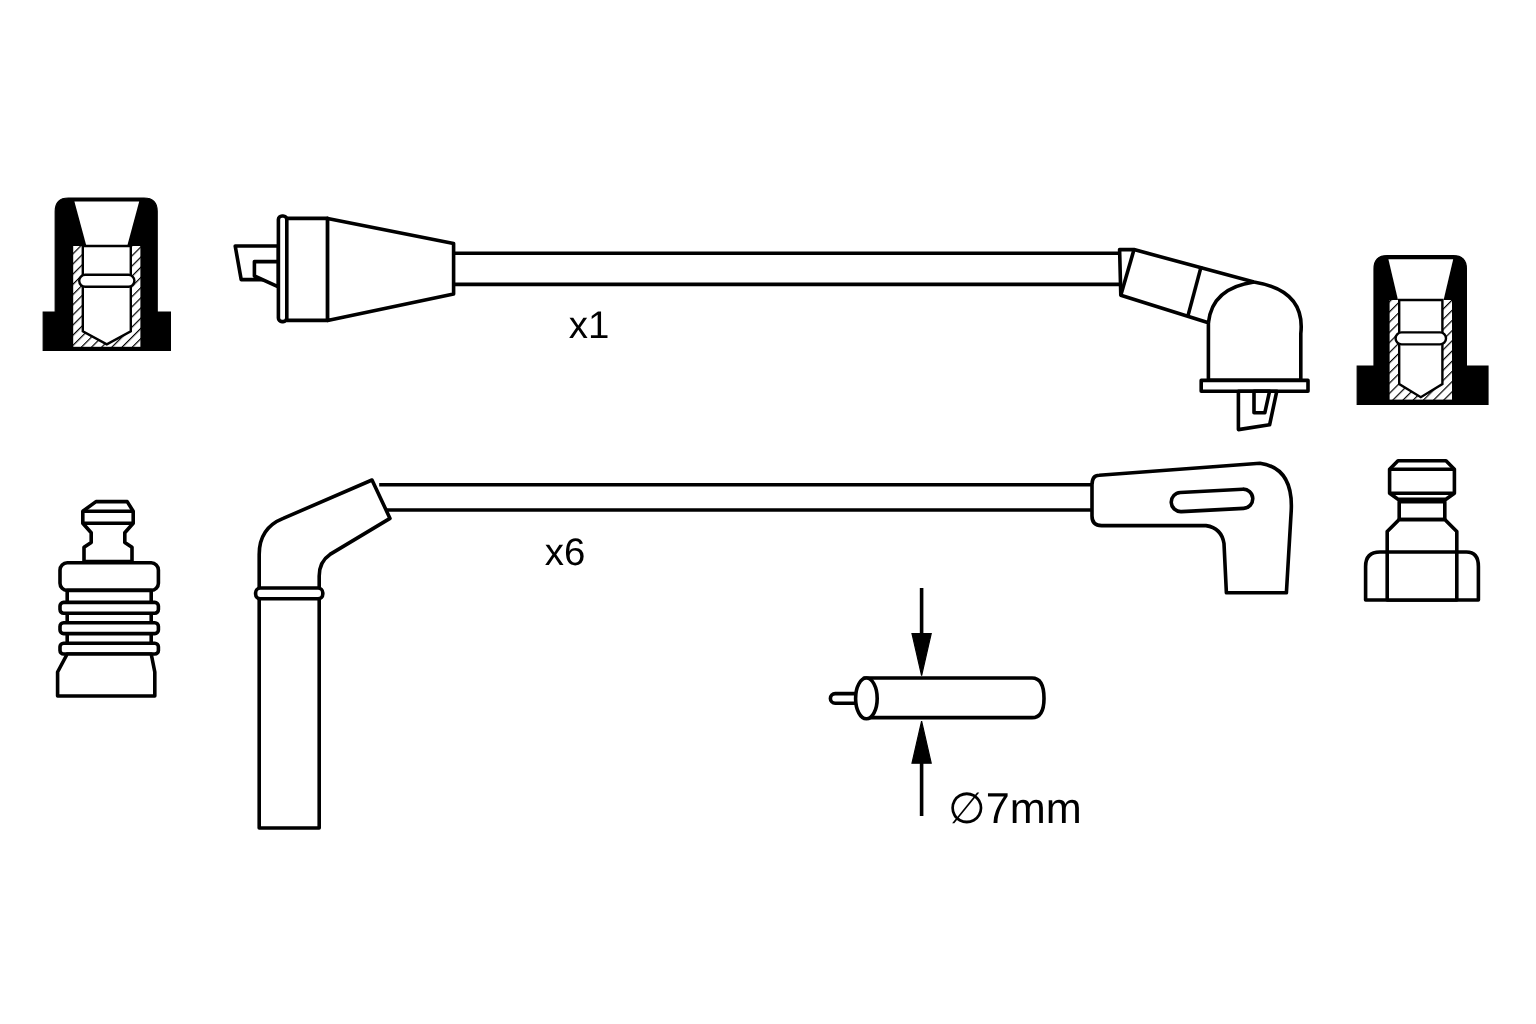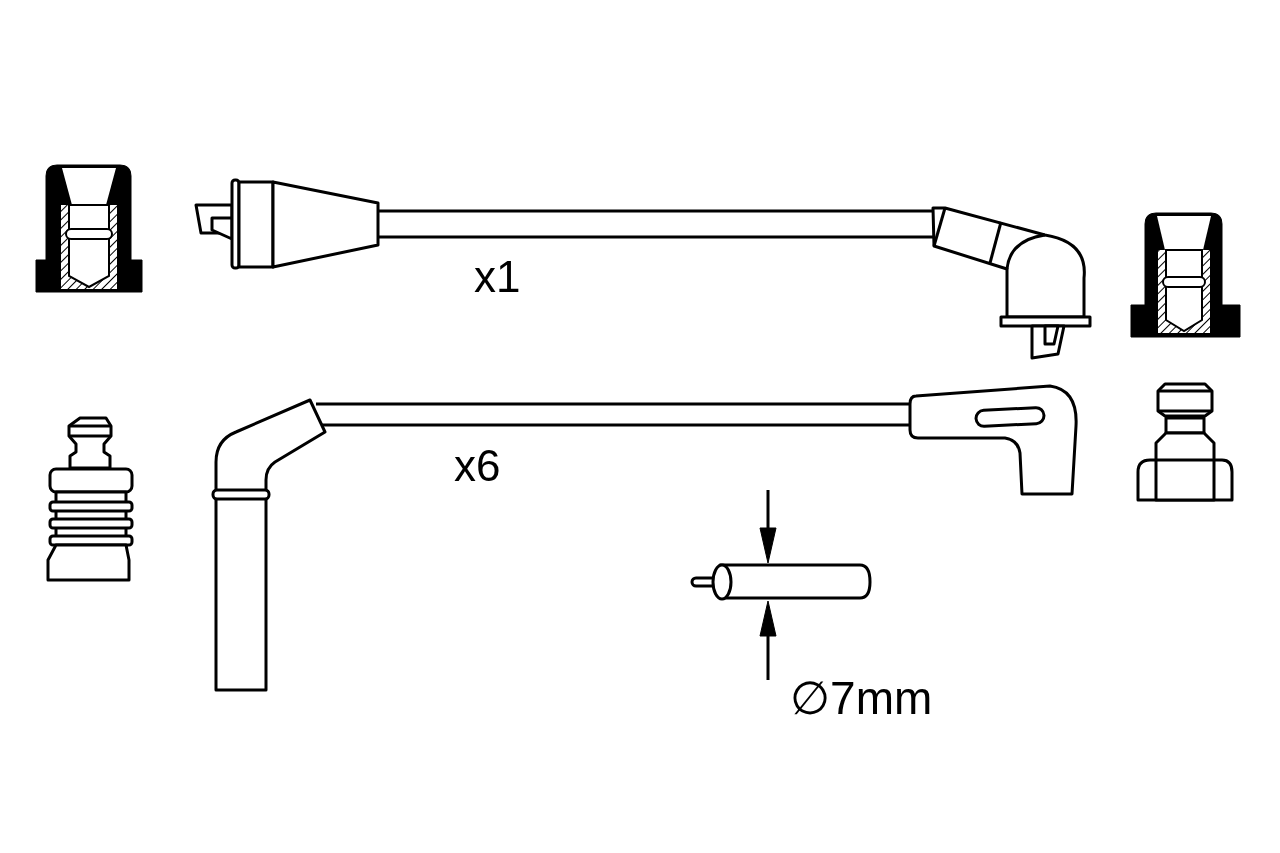--- a/index.html
+++ b/index.html
@@ -5,27 +5,27 @@
     html, body { margin: 0; padding: 0; background: #ffffff; }
     body { width: 1280px; height: 853px; position: relative; overflow: hidden; }
     svg.drawing { position: absolute; left: 0; top: 0; width: 1280px; height: 853px; }
     .stroke { fill: #ffffff; stroke: #000000; stroke-width: 3; stroke-linejoin: round; }
     .line { fill: none; stroke: #000000; stroke-width: 3; stroke-linecap: butt; }
     .solid { fill: #000000; stroke: #000000; stroke-width: 1; }
     .label {
       position: absolute;
       font-family: "Liberation Sans", sans-serif;
       color: #000000;
-      font-size: 44px;
+      font-size: 32px;
       line-height: 1;
       white-space: nowrap;
     }
     #label-x1 { left: 474px; top: 255px; }
     #label-x6 { left: 454px; top: 444px; }
-    #label-dia { left: 790px; top: 675px; font-size: 46px; }
+    #label-dia { left: 790px; top: 656px; font-size: 36px; }
   </style>
 </head>
 <body>
 
 <svg class="drawing" viewBox="0 0 1280 853" xmlns="http://www.w3.org/2000/svg">
   <defs>
     <pattern id="hatch" patternUnits="userSpaceOnUse" width="6" height="6" patternTransform="rotate(45)">
       <rect width="6" height="6" fill="#ffffff"></rect>
       <line x1="0" y1="0" x2="0" y2="6" stroke="#000" stroke-width="2"></line>
     </pattern>

